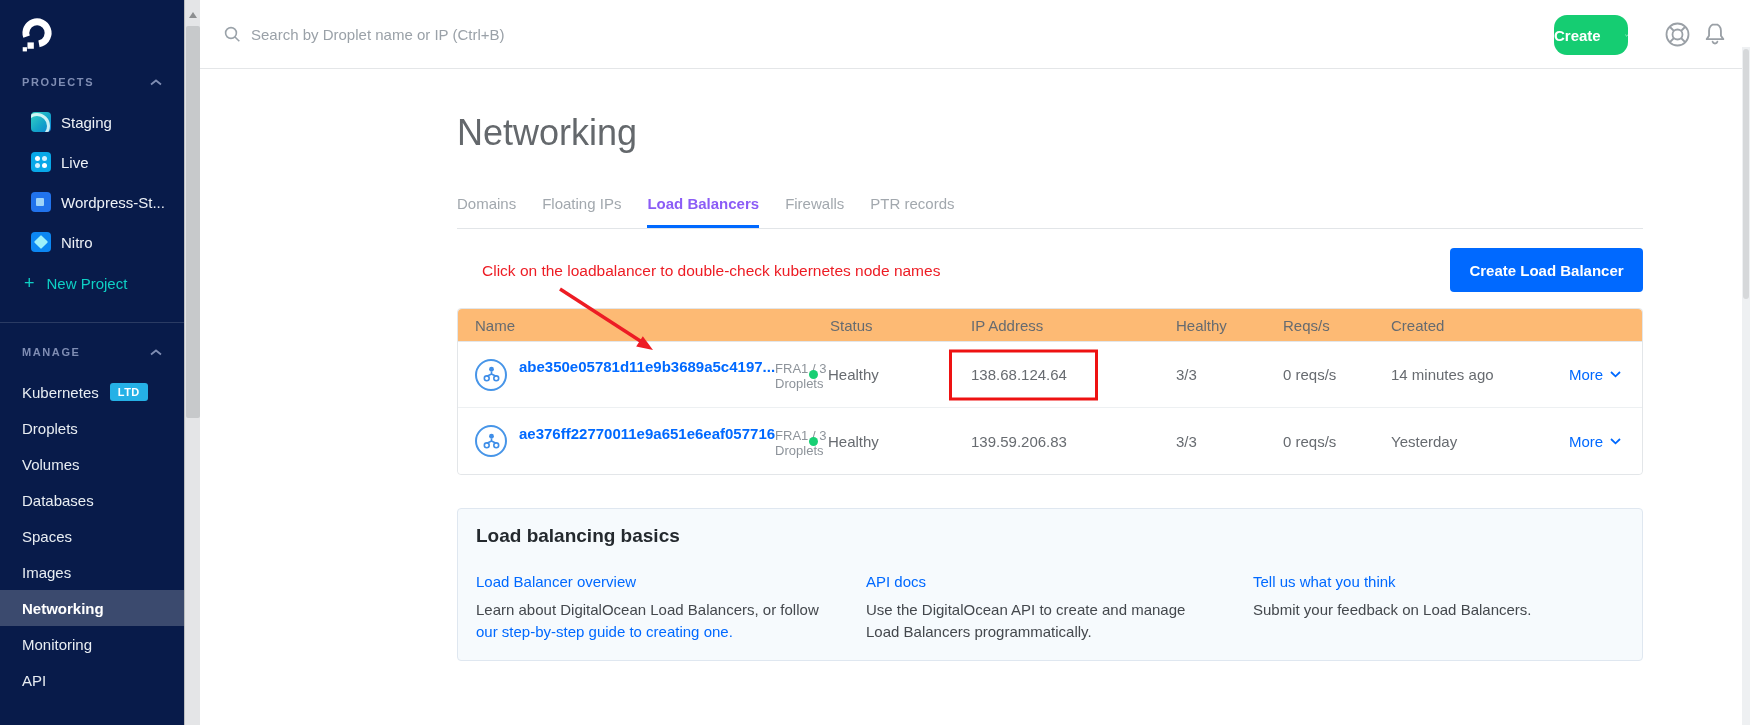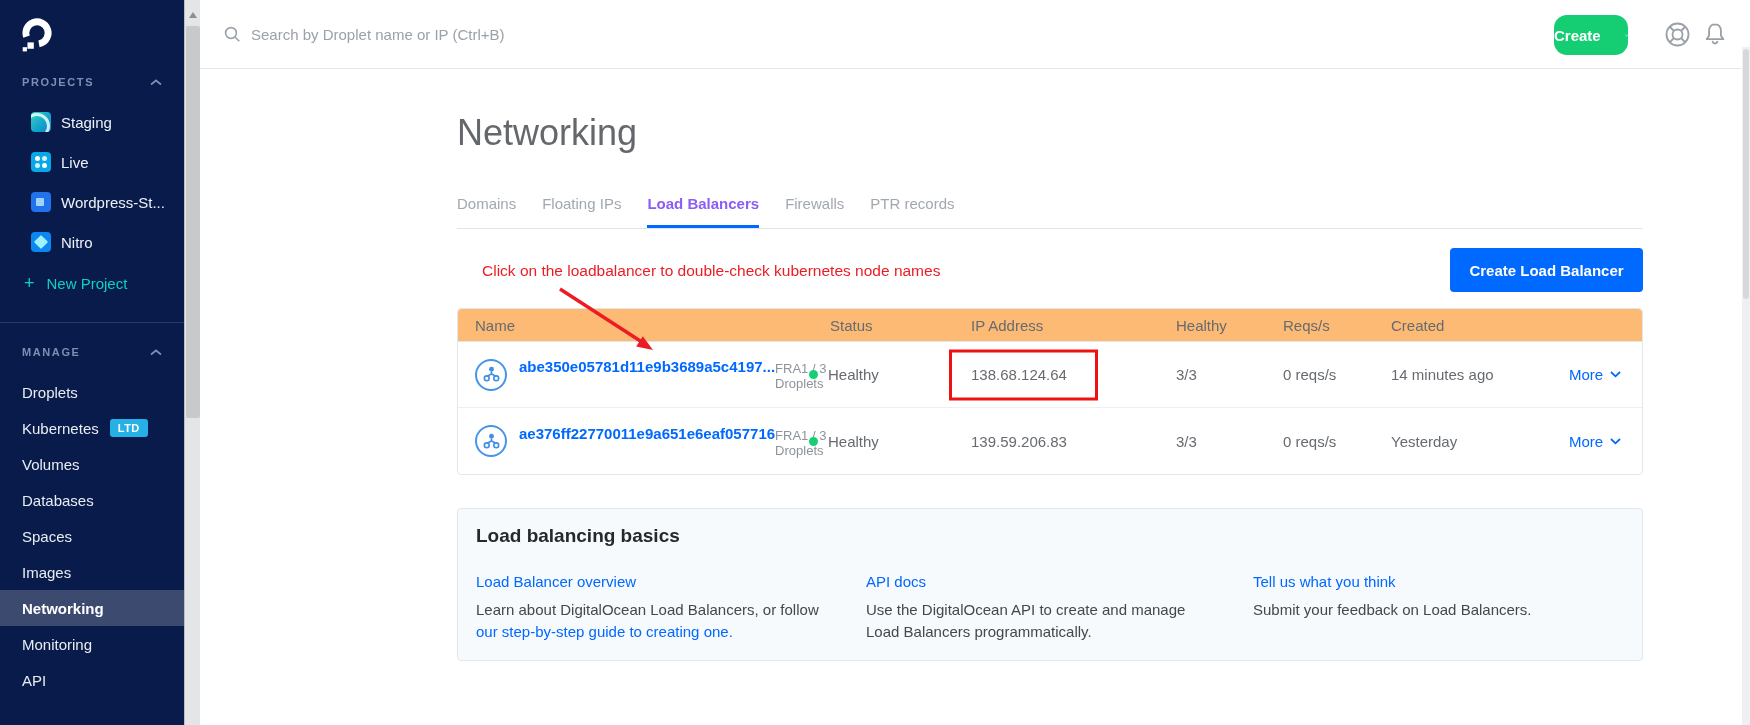--- a/index.html
+++ b/index.html
@@ -161,25 +161,25 @@
 
     <div class="section-label manage-label">
       <span>MANAGE</span>
       <svg class="chev-up" viewBox="0 0 12 7">
         <polyline points="1,5.5 6,1.5 11,5.5" fill="none" stroke="#7f8db3" stroke-width="1.8"></polyline>
       </svg>
     </div>
 
     <div class="manage-list">
       <div class="m-item">
-        <span>Droplets</span>
-      </div>
-      <div class="m-item">
         <span>Kubernetes</span>
         <span class="badge">LTD</span>
+      </div>
+      <div class="m-item">
+        <span>Droplets</span>
       </div>
       <div class="m-item">
         <span>Volumes</span>
       </div>
       <div class="m-item">
         <span>Databases</span>
       </div>
       <div class="m-item">
         <span>Spaces</span>
       </div>

